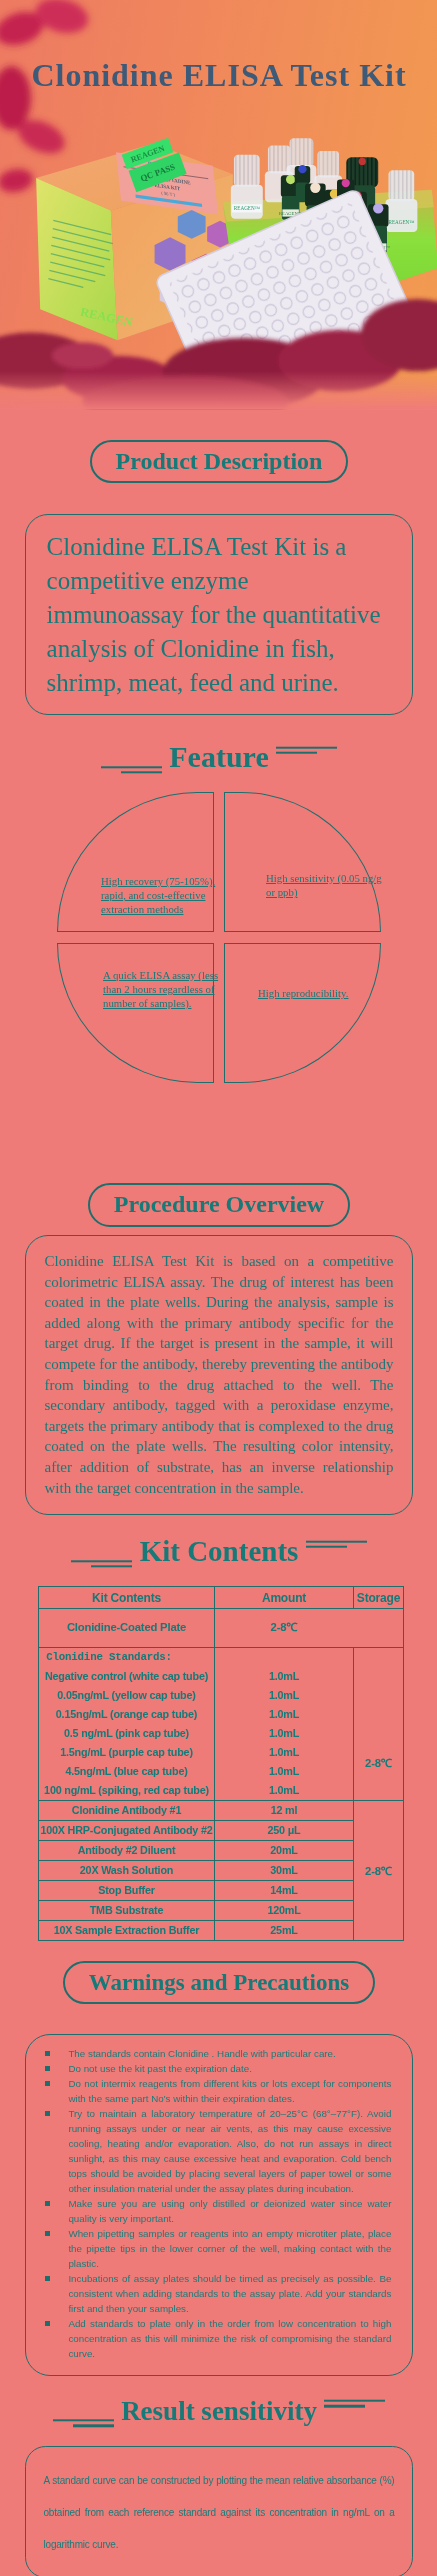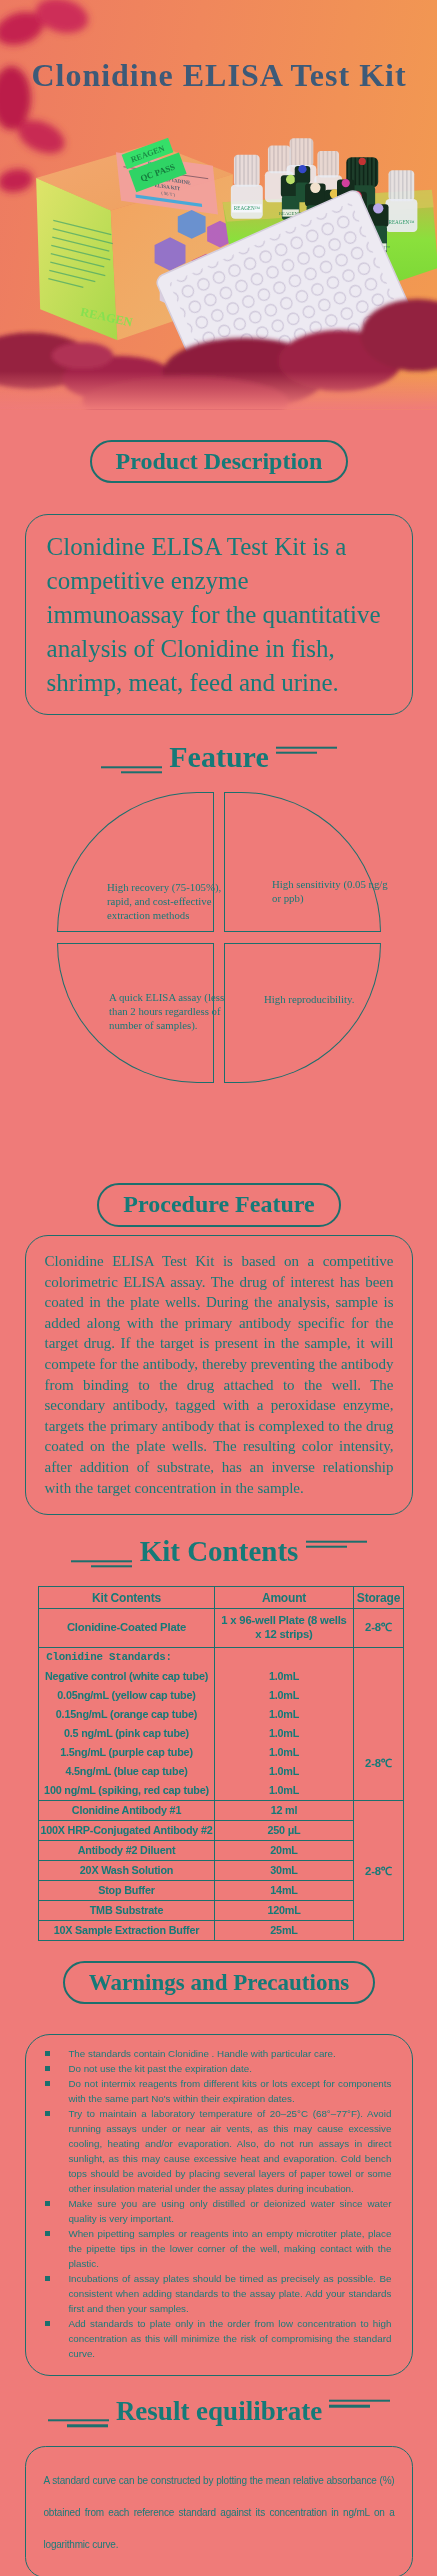--- a/index.html
+++ b/index.html
@@ -31,28 +31,28 @@
   .lines-right{margin-left:7.2px;transform:translateY(-10.3px);}
   .lines-right i:nth-child(1){width:61px;}
   .lines-right i:nth-child(2){width:41px;}
   .lines-right i:nth-child(3){width:27px;display:none;}
   .h-feature{margin-top:25px;font-size:30px;}
   .h-kit{margin-top:20.6px;font-size:29px;}
   .h-result{margin-top:20.6px;font-size:27px;}
   
   .feature-circle{position:relative;width:324px;height:292px;margin:10.3px auto 0;}
   .quad{position:absolute;width:157px;height:140px;border:1.5px solid #1c6f6d;box-sizing:border-box;}
-  .quad p{position:absolute;margin:16px;font-size:10.8px;line-height:14px;color:#177a78;}
+  .quad p{position:absolute;margin:10px;font-size:10.8px;line-height:14px;color:#177a78;text-decoration:underline;}
   .q-tl{left:0;top:0;border-radius:155px 0 0 0;}
   .q-tr{left:167px;top:0;border-radius:0 155px 0 0;padding-left:12px;}
   .q-bl{left:0;top:151px;border-radius:0 0 0 155px;}
   .q-br{left:167px;top:151px;border-radius:0 0 155px 0;}
   .q-tl p{left:33px;top:71px;width:117px;}
   .q-tr p{left:31px;top:68px;width:120px;}
-  .q-bl p{left:35px;top:30px;width:117px;}
+  .q-bl p{left:35px;top:14px;width:117px;}
   .q-br p{left:23px;top:32px;width:128px;}
   .pill-proc{margin-top:99px;}
   
   .kit-table{width:366px;margin:15.5px 33px 0 38px;border:1.5px solid #1c6f6d;color:#157a78;
              font-family:"Liberation Sans",sans-serif;font-weight:bold;box-sizing:border-box;}
   .t-row{display:grid;grid-template-columns:175px 139px 50px;}
   .t-row > div{border-left:1px solid #1c6f6d;display:flex;align-items:center;justify-content:center;
              text-align:center;font-size:11.3px;letter-spacing:-0.2px;}
   .t-row > div:first-child{border-left:none;}
   .t-head{border-bottom:1px solid #1c6f6d;}
@@ -311,40 +311,39 @@
       </div>
       <div class="quad q-bl">
         <p>A quick ELISA assay (less than 2 hours regardless of number of samples).</p>
       </div>
       <div class="quad q-br">
         <p>High reproducibility.</p>
       </div>
     </div>
 
     <div class="pill pill-proc">
-      <span>Procedure Feature</span>
+      <span>Procedure Overview</span>
     </div>
 
     <section class="box proc-box">
       <p>Clonidine ELISA Test Kit is based on a competitive colorimetric ELISA assay. The drug of interest has been coated in the plate wells. During the analysis, sample is added along with the primary antibody specific for the target drug. If the target is present in the sample, it will compete for the antibody, thereby preventing the antibody from binding to the drug attached to the well. The secondary antibody, tagged with a peroxidase enzyme, targets the primary antibody that is complexed to the drug coated on the plate wells. The resulting color intensity, after addition of substrate, has an inverse relationship with the target concentration in the sample.</p>
     </section>
 
     <div class="lined h-kit">
       <span class="lines lines-left"><i></i><i></i></span><span class="txt">Kit Contents</span><span class="lines lines-right"><i></i><i></i></span>
     </div>
 
     <div class="kit-table">
       <div class="t-row t-head">
         <div>Kit Contents</div>
         <div>Amount</div>
         <div>Storage</div>
       </div>
       <div class="t-row t-plate">
         <div>Clonidine-Coated Plate</div>
-        <div>1 x 96-well Plate (8 wells x 12 strips)</div>
         <div class="storage-cell">2-8℃</div>
       </div>
       <div class="t-row t-block">
         <div>
           <div class="stack">
             <span class="lbl">Clonidine Standards:</span>
             <span>Negative control (white cap tube)</span>
             <span>0.05ng/mL (yellow cap tube)</span>
             <span>0.15ng/mL (orange cap tube)</span>
             <span>0.5 ng/mL (pink cap tube)</span>
@@ -429,21 +428,21 @@
             <p>Incubations of assay plates should be timed as precisely as possible. Be consistent when adding standards to the assay plate. Add your standards first and then your samples.</p>
           </li>
         <li>
             <span class="sq"></span>
             <p>Add standards to plate only in the order from low concentration to high concentration as this will minimize the risk of compromising the standard curve.</p>
           </li>
       </ul>
     </section>
 
     <div class="lined h-result">
-      <span class="lines lines-left"><i></i><i></i></span><span class="txt">Result equilibrate</span><span class="lines lines-right"><i></i><i></i></span>
+      <span class="lines lines-left"><i></i><i></i></span><span class="txt">Result sensitivity</span><span class="lines lines-right"><i></i><i></i></span>
     </div>
 
     <section class="box result-box">
       <p class="body">A standard curve can be constructed by plotting the mean relative absorbance (%) obtained from each reference standard against its concentration in ng/mL on a logarithmic curve.</p>
 
     </section>
 
   </main>
 
 </div>

